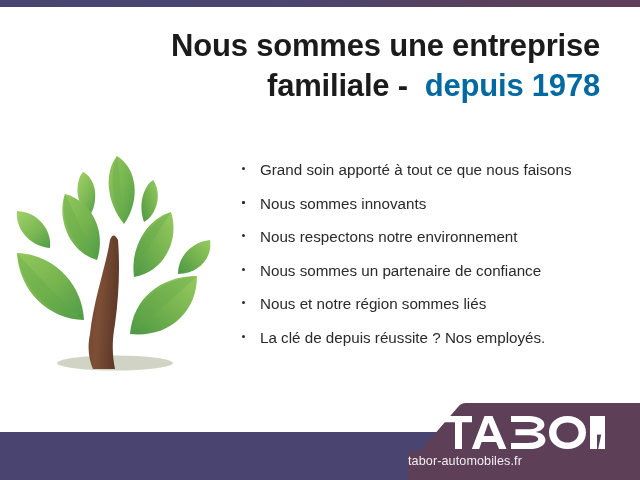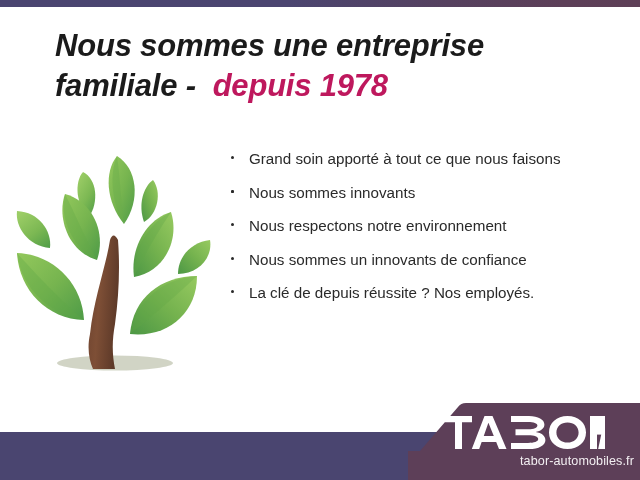--- a/index.html
+++ b/index.html
@@ -33,41 +33,40 @@
     height: 7px;
     background: linear-gradient(to right, #4a4570 0%, #4b4570 45%, #56415f 70%, #5d3f58 88%, #5e3f57 100%);
   }
 
   
   .headline {
     position: absolute;
     left: 55px;
     top: 26px;
     width: 545px;
-    text-align: left;
+    text-align: right;
     font-size: 31px;
     line-height: 40px;
     font-weight: bold;
     color: #1b1b1b;
     letter-spacing: -0.2px;
-    font-style: italic;
   }
   .headline .line1 { display: block; }
   .headline .line2 { display: block; }
   .headline .accent {
-    color: #be185d;
+    color: #0369a1;
   }
 
   
   .bullets {
     position: absolute;
     left: 228px;
     top: 148px;
     width: 400px;
-    margin: 0;
+    margin: 11px;
     padding: 0;
     list-style: none;
   }
   .bullets li {
     position: relative;
     padding-left: 21px;
     margin: 0 0 12.5px 0;
     font-size: 15.2px;
     line-height: 21px;
     color: #2a2a2a;
@@ -132,21 +131,21 @@
     top: 13px;
     width: 160px;
     height: 33px;
   }
 
   .logo-tagline {
     position: absolute;
     left: 0;
     top: 50px;
     width: 232px;
-    text-align: right;
+    text-align: left;
     padding-right: 6px;
     box-sizing: border-box;
     font-size: 12.6px;
     line-height: 16px;
     color: #f2eef1;
     letter-spacing: 0.1px;
   }
 </style>
 </head>
 <body>
@@ -232,21 +231,22 @@
       <path d="M183 128 C 183 165, 154 190, 116 186 C 119 150, 147 128, 183 128 Z" fill="url(#lg2)"></path>
       <path d="M183 128 C 159 151, 131 174, 116 186 C 122 152, 150 130, 183 128 Z" fill="#5fa646" opacity="0.3"></path>
     </g>
   </svg>
 
   <ul class="bullets">
     <li><span class="dot"></span><span>Grand soin apporté à tout ce que nous faisons</span></li>
     <li><span class="dot"></span></li>
     <li><span class="dot"></span><span>Nous sommes innovants</span></li>
     <li><span class="dot"></span><span>Nous respectons notre environnement</span></li>
-    <li><span class="dot"></span><span>Nous sommes un innovants de confiance</span></li>
+    <li><span class="dot"></span><span>Nous sommes un partenaire de confiance</span></li>
+    <li><span class="dot"></span><span>Nous et notre région sommes liés</span></li>
     <li><span class="dot"></span><span>La clé de depuis réussite ? Nos employés.</span></li>
   </ul>
 
   <div class="bottom-left-bar"></div>
 
   <div class="bottom-logo-panel">
     <svg class="logo-shape" viewBox="0 0 232 77" xmlns="http://www.w3.org/2000/svg" preserveAspectRatio="none">
       <path d="M0 48 L 12 48 L 50 4 C 52 1.6, 54.5 0, 58 0 L 232 0 L 232 77 L 0 77 Z" fill="#5d3f58"></path>
     </svg>
 

